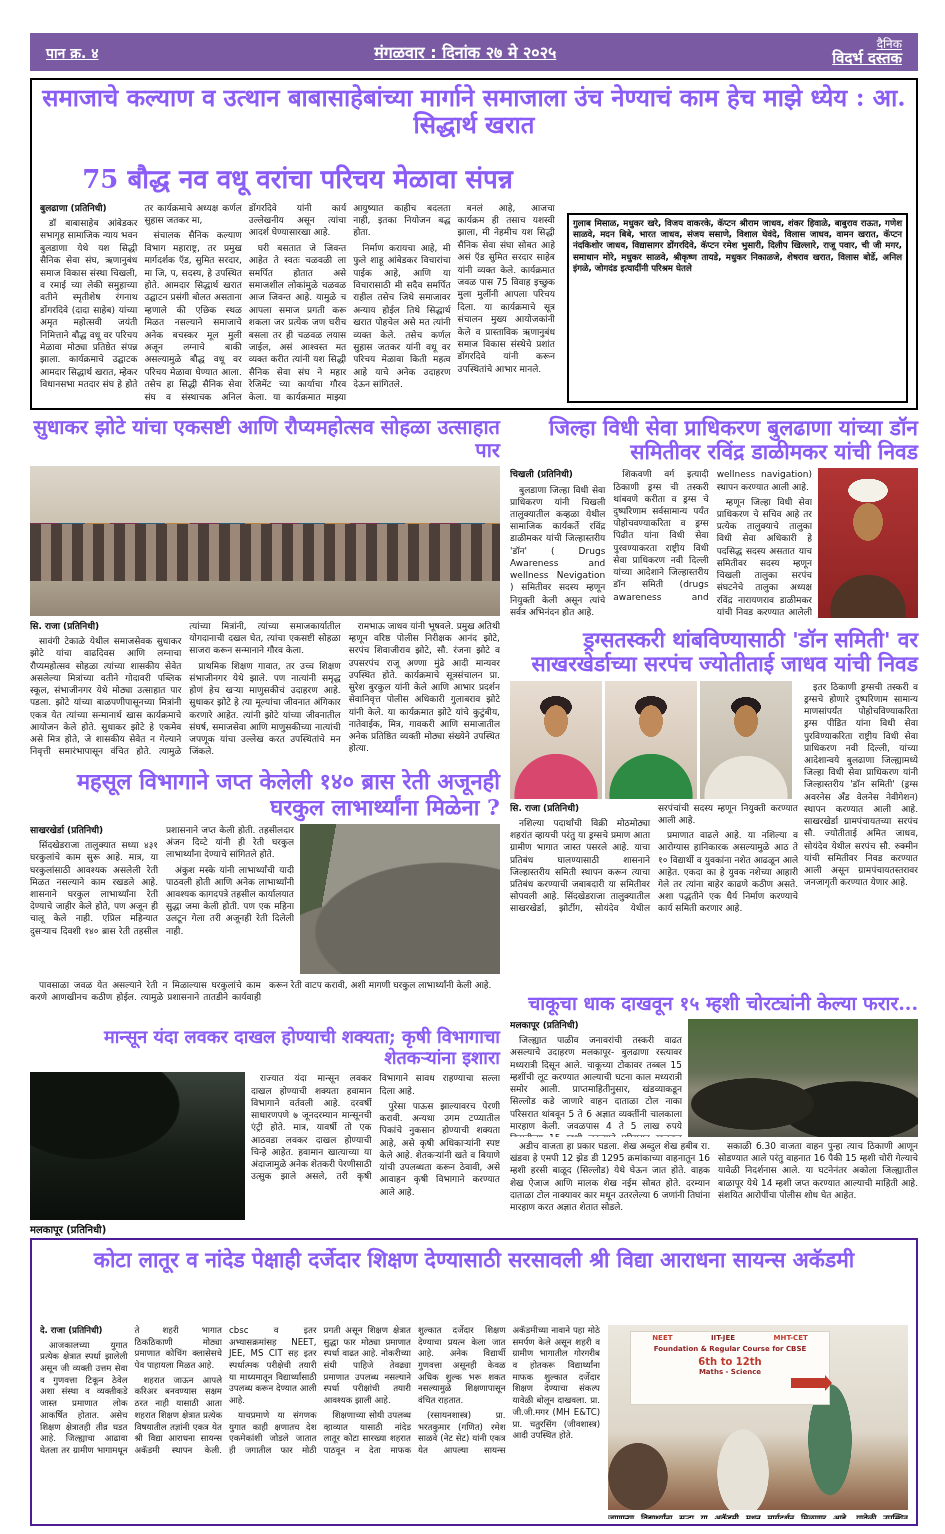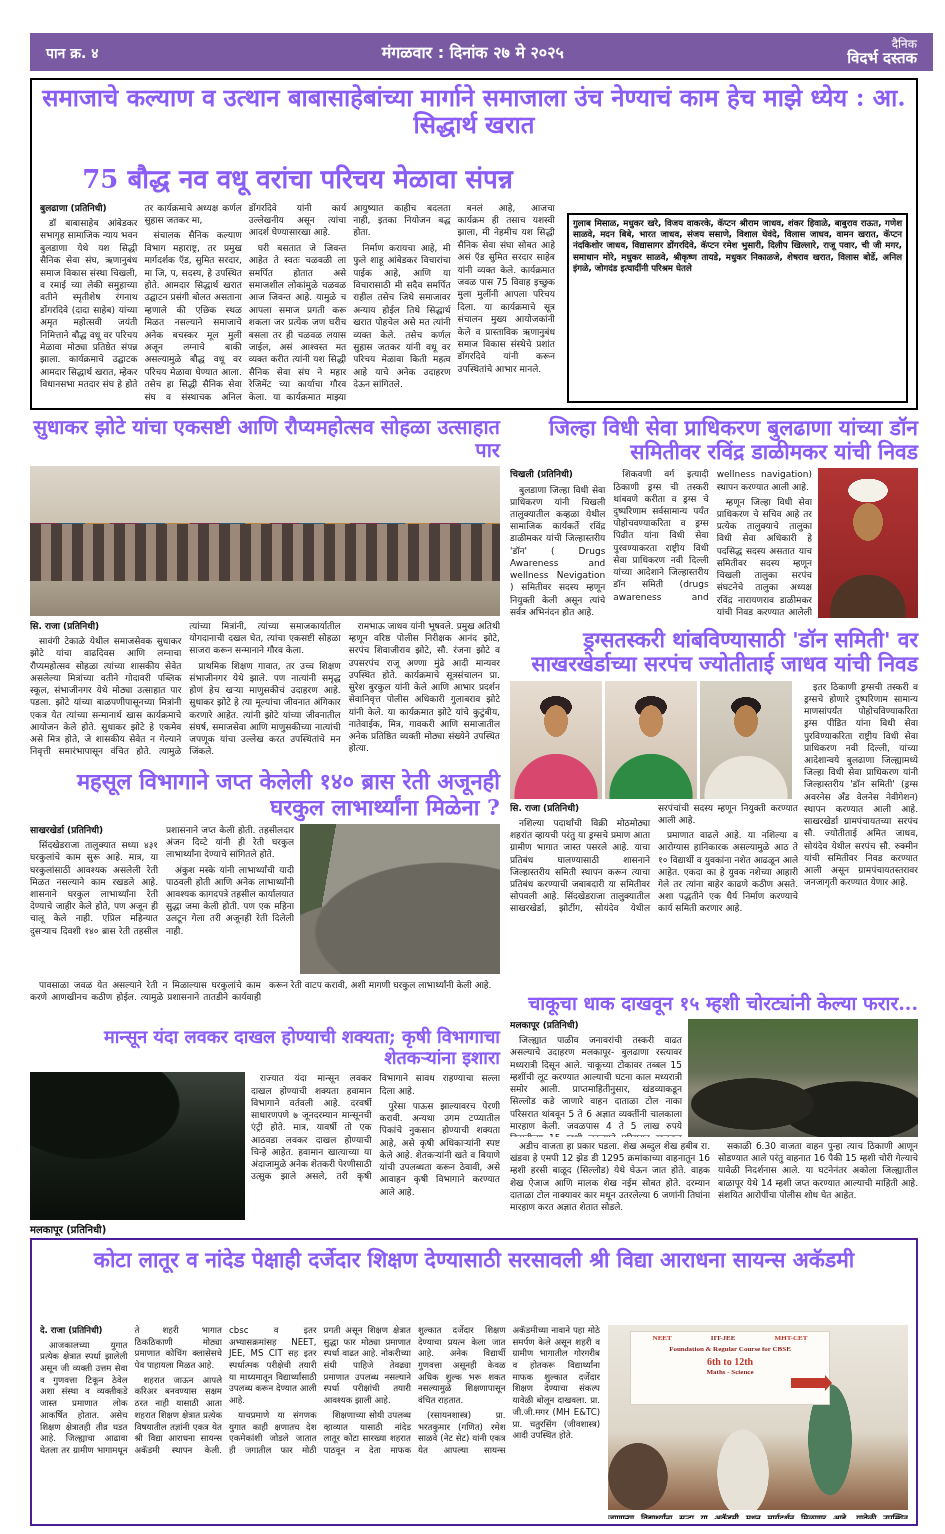--- a/index.html
+++ b/index.html
@@ -1,20 +1,20 @@
 <!DOCTYPE html>
 <html><head>
 <meta charset="utf-8">
 <style>
   html,body{margin:0;padding:0;background:#ffffff;}
   .page{width:945px;height:1534px;position:relative;background:#ffffff;
         font-family:"DejaVu Sans",sans-serif;color:#111;overflow:hidden;}
   
-  .hdr{position:absolute;left:30px;right:12px;top:33px;height:38px;background:#7a5ba3;
-       display:flex;align-items:center;justify-content:space-between;padding:0 16px;box-sizing:border-box;color:#fff;}
+  .hdr{position:absolute;left:30px;right:27px;top:33px;height:38px;background:#7a5ba3;
+       display:flex;align-items:center;justify-content:space-between;padding:0 16px;box-sizing:border-box;color:#fff;text-decoration:underline;}
   .hdr .pageno{font-size:14px;font-weight:bold;}
   .hdr .date{font-size:16px;font-weight:bold;}
   .mast{text-align:right;line-height:1;}
   .mast .daily{font-size:12px;display:block;}
   .mast .name{font-size:15px;font-weight:bold;}
   
   .content{position:absolute;left:30px;right:27px;top:78px;bottom:8px;display:flex;flex-direction:column;gap:6px;}
   .hl{font-family:"DejaVu Serif",serif;font-weight:bold;text-align:center;color:#8b5cf6;margin:0;}
   .byline{font-weight:bold;text-indent:0 !important;}
   .cols p{margin:0 0 3px;text-indent:9px;text-align:justify;}
@@ -76,21 +76,21 @@
       radial-gradient(ellipse 90px 55px at 28% 22%,#0e130e 98%,rgba(0,0,0,0)),
       linear-gradient(180deg,#39423a 0%,#161c16 55%,#0b0f0b 100%);}
   .ph-buffalo{width:230px;height:118px;background:
       radial-gradient(ellipse 62px 26px at 28% 72%,#26261f 98%,rgba(0,0,0,0)),
       radial-gradient(ellipse 72px 30px at 72% 78%,#1f1f1a 98%,rgba(0,0,0,0)),
       linear-gradient(180deg,#4e6b3a 0%,#657055 45%,#8a8876 60%,#55544a 100%);}
   .ph-class{width:300px;height:185px;background:
       radial-gradient(ellipse 30px 34px at 10% 82%,#5a4436 98%,rgba(0,0,0,0)),
       radial-gradient(ellipse 26px 44px at 45% 80%,#e6e2d8 98%,rgba(0,0,0,0)),
       radial-gradient(ellipse 22px 56px at 74% 62%,#4e7d5e 98%,rgba(0,0,0,0)),
-      linear-gradient(180deg,#ece8df 0%,#ddd6c9 58%,#b59a7d 80%,#8a5f46 100%); font-family: Liberation Serif, serif;}
+      linear-gradient(180deg,#ece8df 0%,#ddd6c9 58%,#b59a7d 80%,#8a5f46 100%);}
   .banner{position:absolute;left:22px;top:6px;width:200px;height:74px;background:#fdfcf8;border:1px solid #d8d2c4;
           font-size:7px;text-align:center;line-height:1.25;padding:2px;box-sizing:border-box;}
   .banner .r1{display:flex;justify-content:space-around;font-weight:bold;}
   .banner .neet{color:#c0392b;}.banner .jee{color:#7a1f1f;}.banner .cet{color:#c0392b;}
   .banner .course{color:#8e2323;font-weight:bold;margin-top:2px;}
   .banner .grades{color:#c0392b;font-weight:bold;font-size:10px;margin-top:2px;}
   .banner .subj{color:#8e2323;font-weight:bold;}
   .arrow{position:absolute;left:160px;top:46px;width:34px;height:10px;background:#c0392b;}
   .arrow:after{content:"";position:absolute;right:-7px;top:-3px;border-left:7px solid #c0392b;
                border-top:8px solid rgba(0,0,0,0);border-bottom:8px solid rgba(0,0,0,0);}

